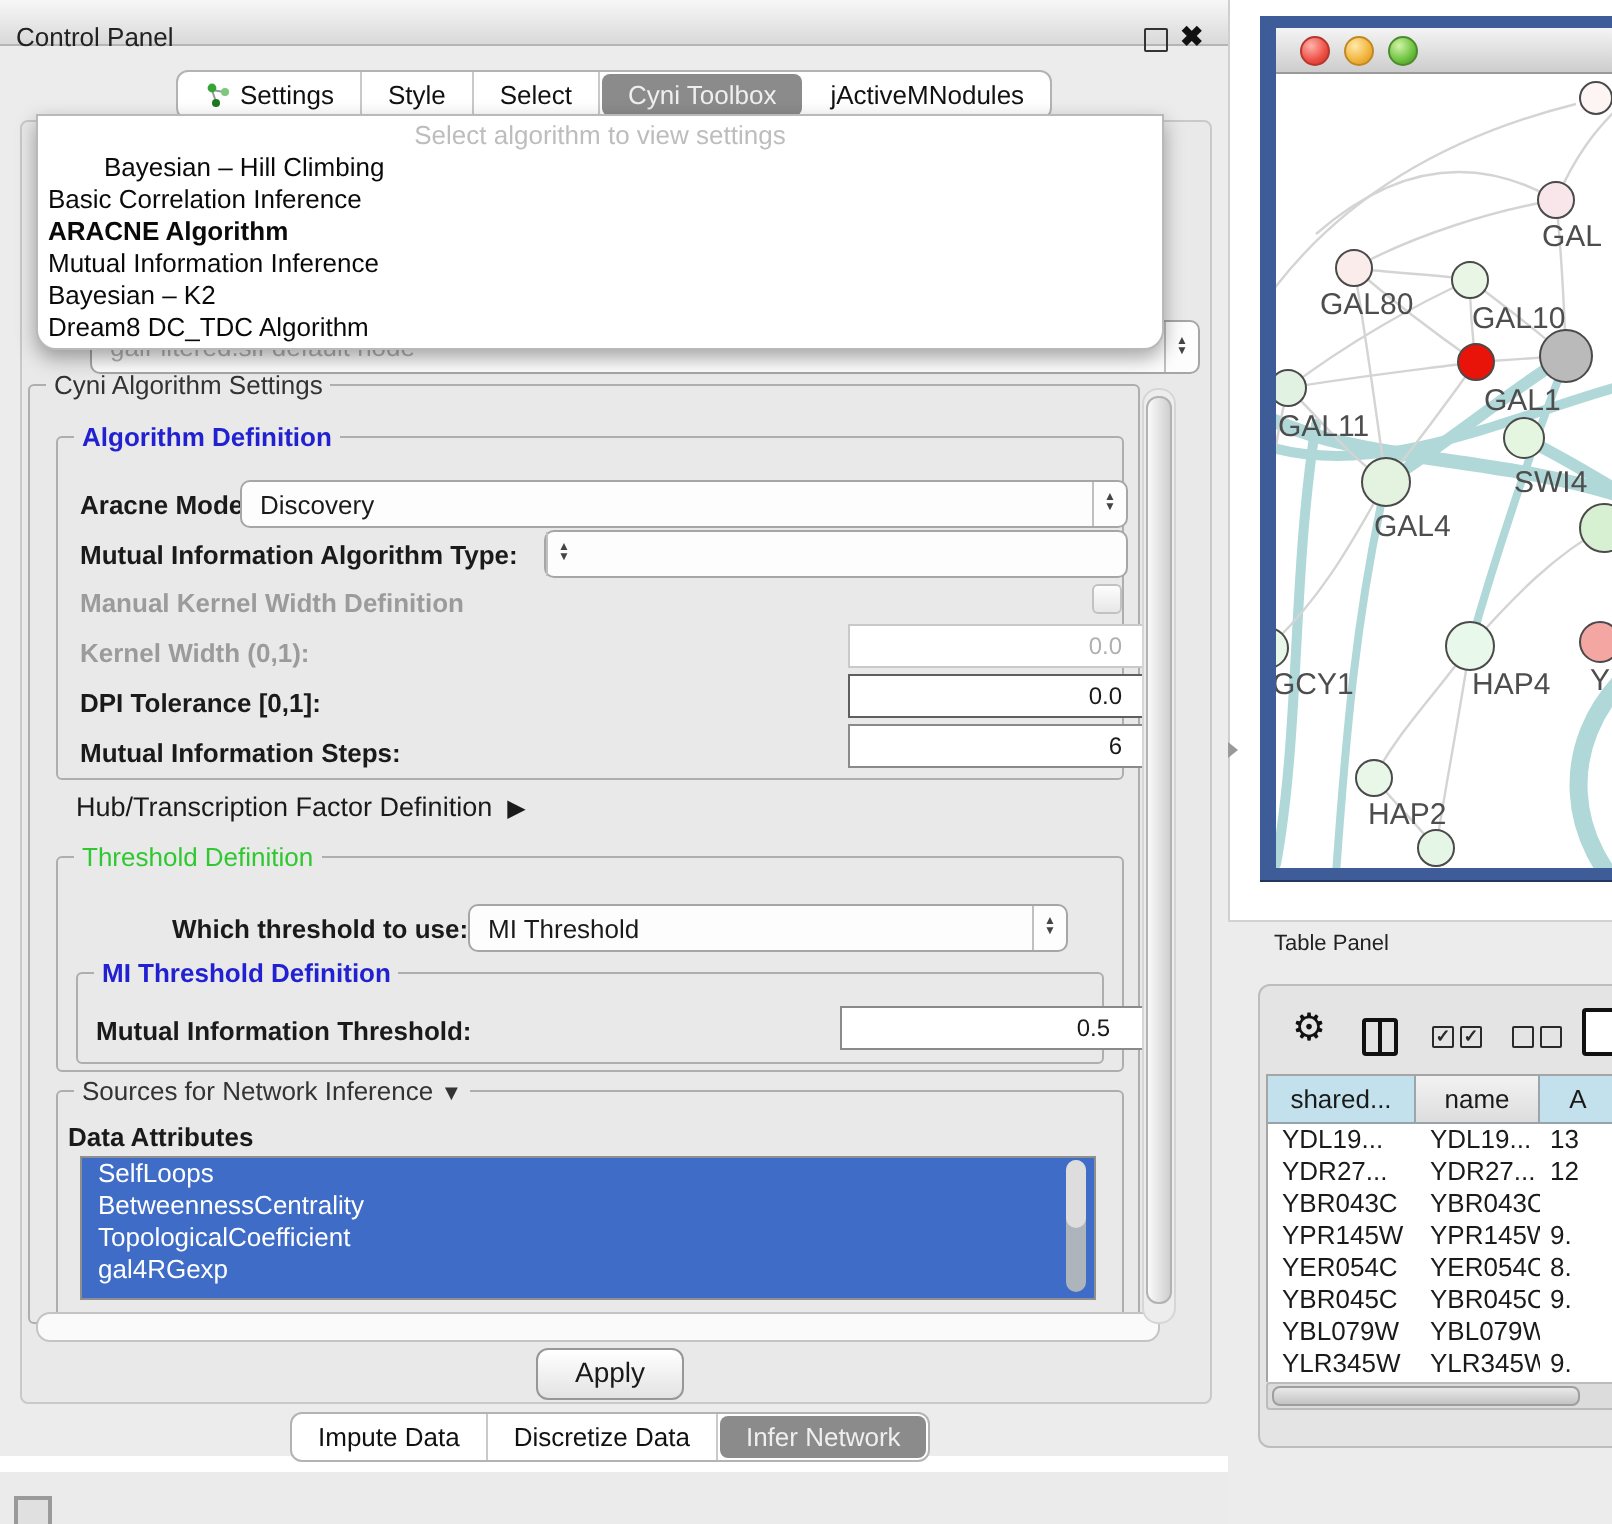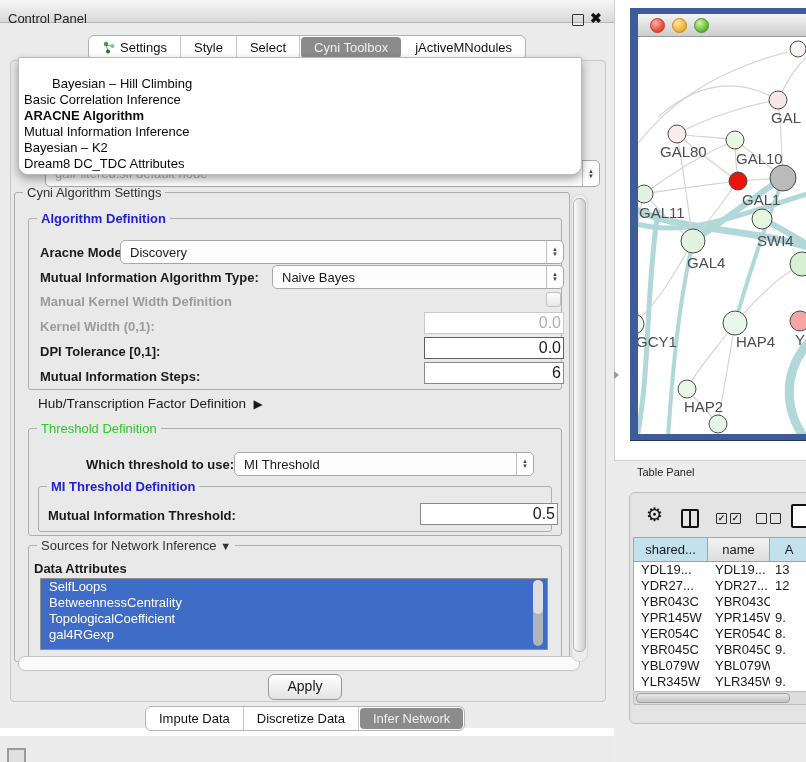--- a/index.html
+++ b/index.html
@@ -37,21 +37,21 @@
   #hidden-combo{left:45px;top:160px;width:553px;height:25px;z-index:5}
   #hidden-combo .val{color:#b3b3b3}
   
   .fs{position:absolute;border:1px solid #aeaeae;border-radius:3px}
   .fs>.legend{position:absolute;top:-8px;left:8px;background:#e9e9e9;padding:0 4px;font-size:13px;white-space:nowrap}
   .leg-blue{color:#2121d2;font-weight:bold}
   .leg-green{color:#2fc82f;font-weight:normal}
   .leg-gray{color:#333}
   .lbl{position:absolute;font-size:13px;white-space:nowrap}
   .lbl.dis{color:#9b9b9b}
-  .field{position:absolute;background:#ffffff;font-size:16px;text-align:right;line-height:20px;padding-right:2px}
+  .field{position:absolute;background:#ffffff;font-size:12px;text-align:right;line-height:20px;padding-right:24px}
   
   #sb-track{left:571px;top:194px;width:15px;height:466px;background:#ededed;border:1px solid #d6d6d6;border-radius:8px}
   #sb-thumb{left:573px;top:198px;width:11px;height:452px;background:linear-gradient(90deg,#fafafa,#cfcfcf);
       border:1px solid #b2b2b2;border-radius:6px}
   
   #attr-list{left:40px;top:578px;width:506px;height:70px;border:1px solid #8f8f8f;overflow:hidden}
   .attr-item{height:16px;line-height:16px;font-size:13px;color:#ffffff;padding-left:8px}
   #attr-sb{left:533px;top:580px;width:10px;height:66px;background:#aeb4bc;border-radius:5px}
   #attr-sb-thumb{left:533px;top:580px;width:10px;height:34px;background:#dddddd;border-radius:5px}
   #hstrip{left:18px;top:656px;width:560px;height:13px;background:#fafafa;border:1px solid #c4c4c4;border-radius:7px}
@@ -132,45 +132,45 @@
       <span>jActiveMNodules</span>
     </div>
   </div>
 
 <div class="combo" id="hidden-combo">
   <span class="val">galFiltered.sif default node</span>
   <span class="spin">▲<br>▼</span>
 </div>
 
 <div class="abs" id="dd">
+  <div class="abs" id="dd-ph">Select algorithm to view settings</div>
 <div class="dd-item" style="top: 18px; margin-left: 28px;">Bayesian – Hill Climbing</div>
     <div class="dd-item" style="top: 34px;">Basic Correlation Inference</div>
     <div class="dd-item b" style="top: 50px;">ARACNE Algorithm</div>
     <div class="dd-item" style="top: 66px;">Mutual Information Inference</div>
     <div class="dd-item" style="top: 82px;">Bayesian – K2</div>
-    <div class="dd-item" style="top: 98px;">Dream8 DC_TDC Attributes</div>
+    <div class="dd-item" style="top: 98px;">Dream8 DC_TDC Algorithm</div>
   </div>
 
 <div class="fs" id="fs-cyni" style="left:14px;top:192px;width:554px;height:468px">
   <span class="legend leg-gray">Cyni Algorithm Settings</span>
 </div>
 
 <div class="fs" style="left:28px;top:218px;width:532px;height:170px">
   <span class="legend leg-blue">Algorithm Definition</span>
 </div>
 
 <div class="lbl b" style="left:40px;top:245px">Aracne Mode:</div>
 <div class="combo" style="left:120px;top:240px;width:442px;height:22px">
   <span class="val">Discovery</span>
   <span class="spin">▲<br>▼</span>
 </div>
 
 <div class="lbl b" style="left:40px;top:270px">Mutual Information Algorithm Type:</div>
 <div class="combo" style="left:272px;top:265px;width:290px;height:22px">
-  <span class="val">Naive Bayes</span>
   <span class="spin">▲<br>▼</span>
 </div>
 
 <div class="lbl b dis" style="left:40px;top:294px">Manual Kernel Width Definition</div>
 <div class="abs" style="left:546px;top:292px;width:13px;height:13px;background:linear-gradient(#fdfdfd,#e7e7e7);border:1px solid #c2c2c2;border-radius:3px"></div>
 
 <div class="lbl b dis" style="left:40px;top:319px">Kernel Width (0,1):</div>
 <div class="field" style="left:424px;top:312px;width:136px;height:20px;border:1px solid #c9c9c9;color:#b0b0b0">0.0</div>
 
 <div class="lbl b" style="left:40px;top:344px">DPI Tolerance [0,1]:</div>

